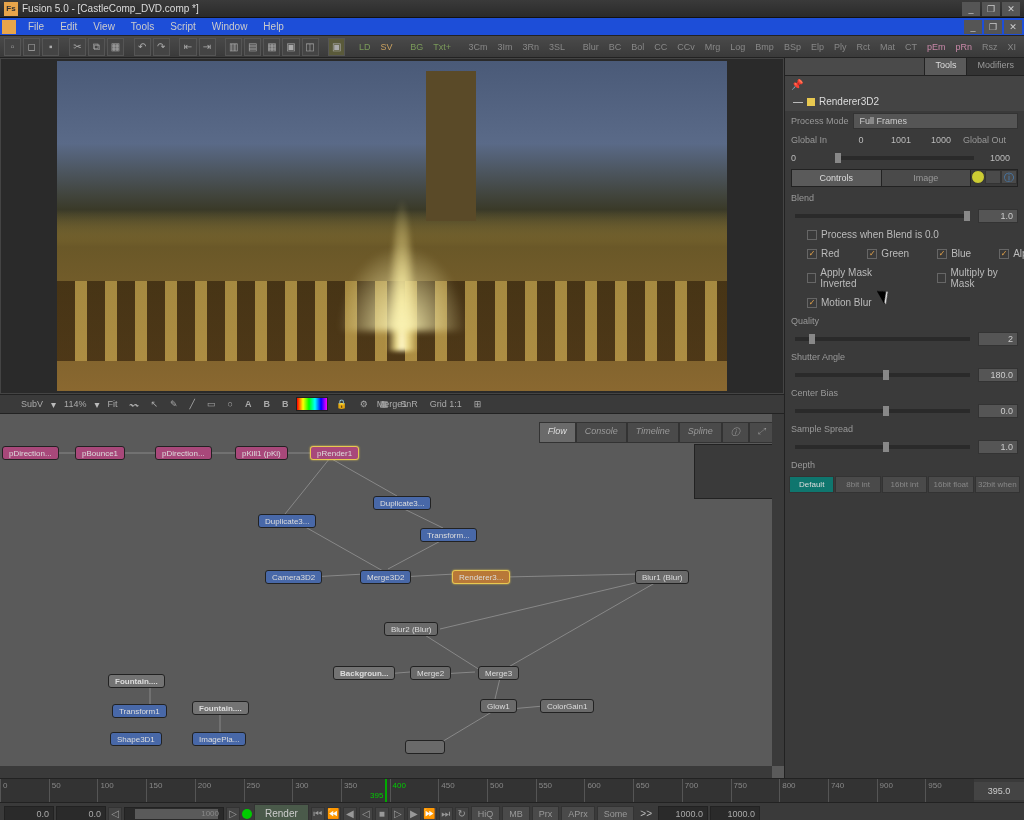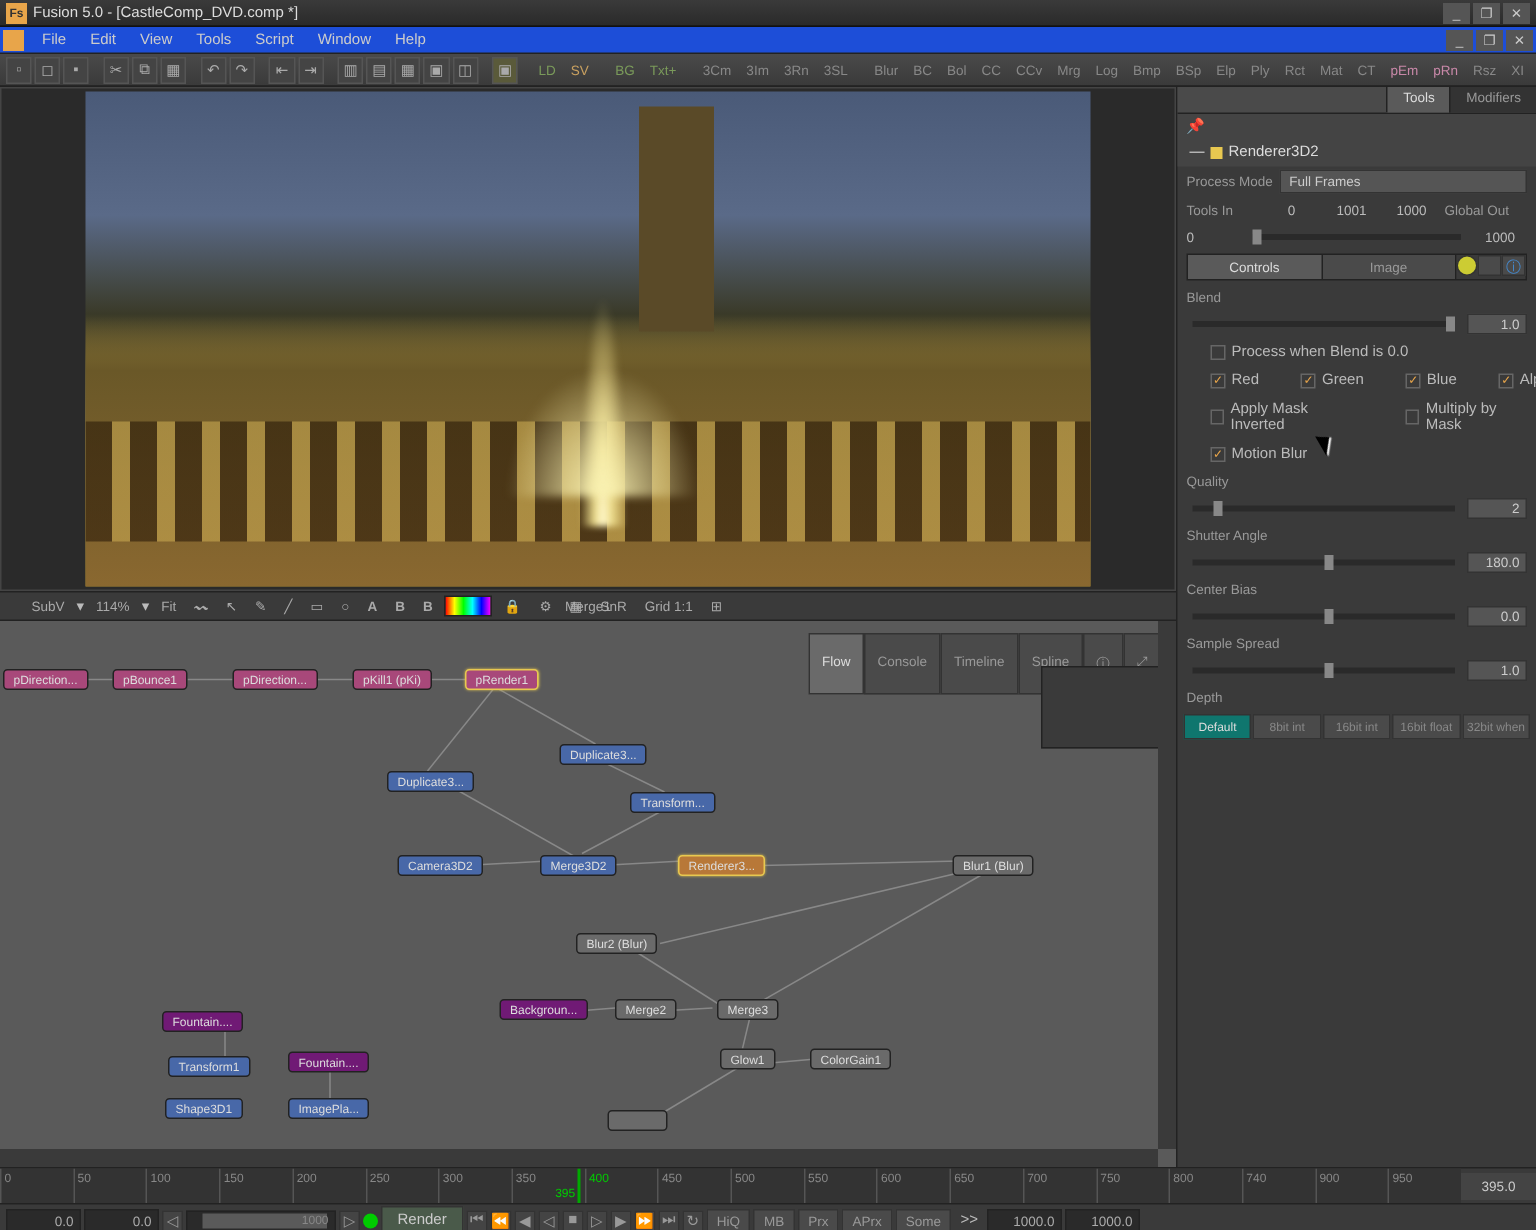--- a/index.html
+++ b/index.html
@@ -28,27 +28,27 @@
 .tower { position:absolute; top:10px; left:55%; width:50px; height:150px; background:#5a4a28; }
 .fountain { position:absolute; bottom:40px; left:38%; width:180px; height:180px; }
 .fountain::before { content:''; position:absolute; bottom:0; left:40%; width:20%; height:100%; background:radial-gradient(ellipse at bottom,#fff8d0 0%,#f0e090 20%,transparent 60%); filter:blur(2px); }
 .fountain::after { content:''; position:absolute; bottom:20px; left:0; width:100%; height:120px; background:radial-gradient(ellipse at 50% 100%,#f8f0b0 0%,transparent 50%); filter:blur(3px); }
 .vtoolbar { height:20px; background:#3a3a3a; display:flex; align-items:center; padding:0 17px; gap:4px; border-top:1px solid #222; border-bottom:1px solid #222; position:relative;}
 .vbtn { padding:1px 4px; color:#aaa; font-size:9px; }
 .colorsw { width:32px; height:14px; background:linear-gradient(90deg,#f00,#ff0,#0f0,#0ff,#00f,#f0f); border:1px solid #222; }
 .mergelabel { position:absolute; left:50%; transform:translateX(-50%); }
 .flow { flex:1; background:#5a5a5a; position:relative; overflow:hidden; }
 .ftabs { position:absolute; top:8px; right:10px; display:flex; gap:0; }
-.ftab { padding:13px 8px; background:#4a4a4a; color:#999; font-size:9px; border:1px solid #333; }
+.ftab { padding:3px 8px; background:#4a4a4a; color:#999; font-size:9px; border:1px solid #333;font-style:italic; }
 .ftab.active { background:#6a6a6a; color:#ddd; }
 .fnav { position:absolute; top:30px; right:10px; width:80px; height:55px; background:#3a3a3a; border:1px solid #222; }
 .node { position:absolute; height:14px; border-radius:3px; display:flex; align-items:center; padding:0 6px; font-size:8px; color:#ddd; border:1px solid #222; white-space:nowrap; }
 .node.pink { background:#a8487a; }
 .node.orange { background:#b87838; }
-.node.green { background:#701a75; }
+.node.green { background:#737373;font-weight:bold; }
 .node.blue { background:#4868a8; }
 .node.gray { background:#6a6a6a; }
 .node.sel { border:1px solid #e8c850; box-shadow:0 0 2px #e8c850; }
 .flow svg { position:absolute; top:0; left:0; width:100%; height:100%; pointer-events:none; }
 .flow svg line { stroke:#888; stroke-width:1; }
 .scrollh { position:absolute; bottom:0; left:0; right:12px; height:12px; background:#3a3a3a; }
 .scrollv { position:absolute; top:0; right:0; bottom:12px; width:12px; background:#3a3a3a; }
 .right { width:240px; background:#3a3a3a; border-left:1px solid #222; display:flex; flex-direction:column; }
 .rtabs { height:18px; background:#4a4a4a; display:flex; justify-content:flex-end; border-bottom:1px solid #222; }
 .rtab { padding:2px 10px; background:#333; color:#999; font-size:9px; border-left:1px solid #222; }
@@ -278,21 +278,21 @@
     <div class="rhdr">
       <span>—</span>
         <div class="sq"></div>
       <span>Renderer3D2</span>
     </div>
     <div class="rrow">
       <span class="rlbl">Process Mode</span>
       <div class="rsel">Full Frames</div>
     </div>
     <div class="rrow">
-      <span class="rlbl" style="width:48px">Tools In</span>
+      <span class="rlbl" style="width:48px">Global In</span>
       <span class="rnum">0</span>
       <span class="rnum">1001</span>
       <span class="rnum">1000</span>
       <span class="rlbl">Global Out</span>
     </div>
     <div class="rrow">
       <span class="rnum" style="text-align:left">0</span>
       <div class="rslider">
           <div class="thumb" style="left:0"></div>
         </div>

